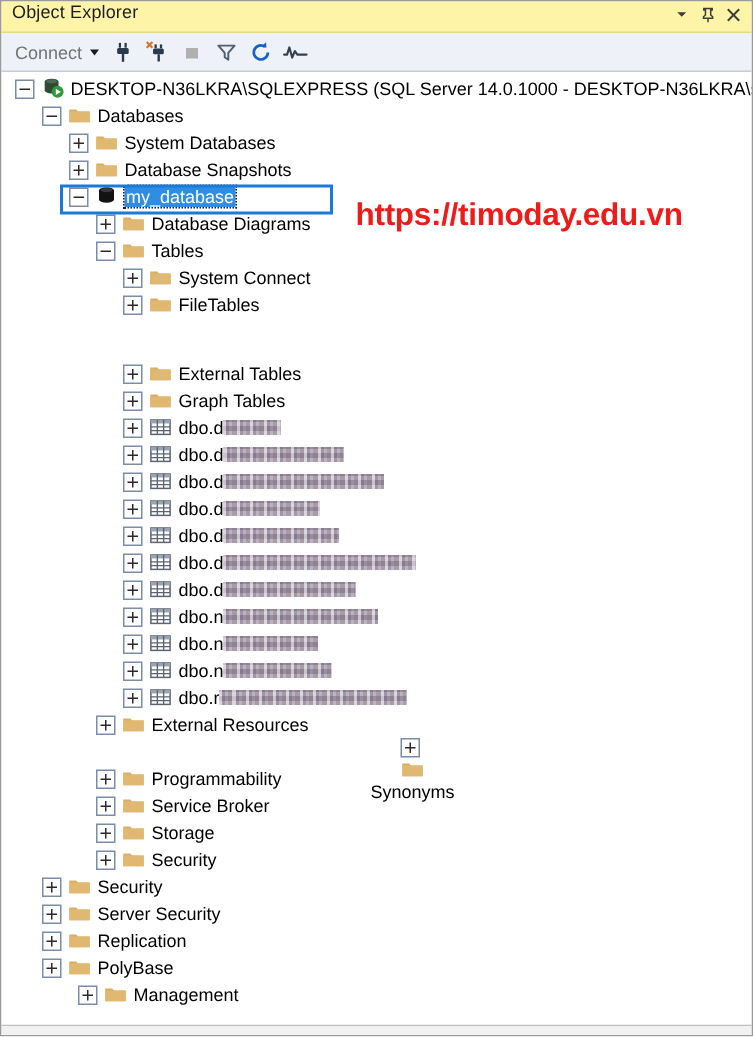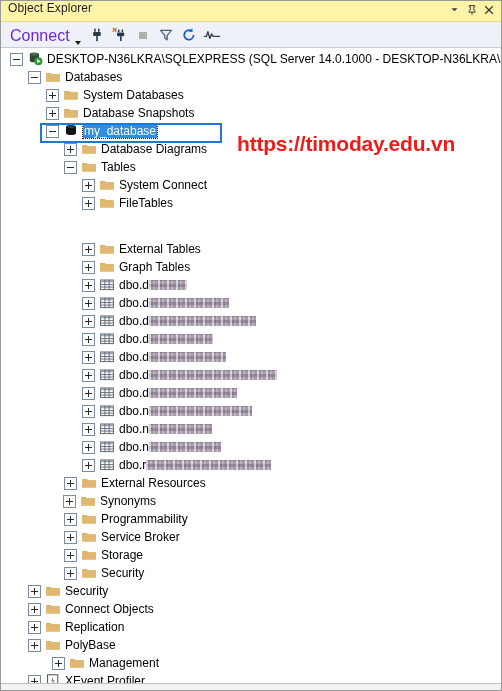--- a/index.html
+++ b/index.html
@@ -63,25 +63,25 @@
     flex: 0 0 26px;
     background: #eef1f7;
     border-bottom: 1px solid #c6cbd6;
     display: flex;
     align-items: center;
     padding-left: 7px;
     box-sizing: border-box;
   }
   #connect-btn {
     display: flex;
-    align-items: flex-end;
+    align-items: center;
     height: 20px;
     padding: 0 4px 0 2px;
-    font-size: 16px;
-    color: #6d28d9;
+    font-size: 12px;
+    color: #737373;
     white-space: nowrap;
   }
   #connect-btn .caret {
     margin-left: 5px;
     width: 0; height: 0;
     border-left: 3.5px solid transparent;
     border-right: 3.5px solid transparent;
     border-top: 4px solid #1b1b1b;
     display: block;
   }
@@ -572,21 +572,21 @@
         <div class="row" style="padding-left: 63px;">
           <span class="expander plus"></span>
           <span class="ico">
             <svg width="16" height="16" viewBox="0 0 16 16" aria-hidden="true">
               <path d="M1.2 4.0 h4.6 l1.2 1.3 h7.8 v7.2 h-13.6 z" fill="#d9ae63"></path>
               <path d="M1.2 5.3 h13.6 v7.2 h-13.6 z" fill="#e0b871"></path>
             </svg>
           </span>
           <span class="label">External Resources</span>
         </div>
-        <div class="row" style="padding-left: 62px;">
+        <div class="row" style="padding-left: 44px; flex-direction: column;">
           <span class="expander plus"></span>
           <span class="ico">
             <svg width="16" height="16" viewBox="0 0 16 16" aria-hidden="true">
               <path d="M1.2 4.0 h4.6 l1.2 1.3 h7.8 v7.2 h-13.6 z" fill="#d9ae63"></path>
               <path d="M1.2 5.3 h13.6 v7.2 h-13.6 z" fill="#e0b871"></path>
             </svg>
           </span>
           <span class="label">Synonyms</span>
         </div>
         <div class="row" style="padding-left: 63px; text-align: right;">
@@ -640,21 +640,21 @@
           <span class="label">Security</span>
         </div>
         <div class="row" style="padding-left: 27px;">
           <span class="expander plus"></span>
           <span class="ico">
             <svg width="16" height="16" viewBox="0 0 16 16" aria-hidden="true">
               <path d="M1.2 4.0 h4.6 l1.2 1.3 h7.8 v7.2 h-13.6 z" fill="#d9ae63"></path>
               <path d="M1.2 5.3 h13.6 v7.2 h-13.6 z" fill="#e0b871"></path>
             </svg>
           </span>
-          <span class="label">Connect Objects</span>
+          <span class="label">Server Security</span>
         </div>
         <div class="row" style="padding-left: 27px;">
           <span class="expander plus"></span>
           <span class="ico">
             <svg width="16" height="16" viewBox="0 0 16 16" aria-hidden="true">
               <path d="M1.2 4.0 h4.6 l1.2 1.3 h7.8 v7.2 h-13.6 z" fill="#d9ae63"></path>
               <path d="M1.2 5.3 h13.6 v7.2 h-13.6 z" fill="#e0b871"></path>
             </svg>
           </span>
           <span class="label">Replication</span>
@@ -671,30 +671,20 @@
         </div>
         <div class="row" style="padding-left: 27px; margin-left: 24px;">
           <span class="expander plus"></span>
           <span class="ico">
             <svg width="16" height="16" viewBox="0 0 16 16" aria-hidden="true">
               <path d="M1.2 4.0 h4.6 l1.2 1.3 h7.8 v7.2 h-13.6 z" fill="#d9ae63"></path>
               <path d="M1.2 5.3 h13.6 v7.2 h-13.6 z" fill="#e0b871"></path>
             </svg>
           </span>
           <span class="label">Management</span>
-        </div>
-        <div class="row" style="padding-left: 27px;">
-          <span class="expander plus"></span>
-          <span class="ico">
-            <svg width="16" height="16" viewBox="0 0 16 16" aria-hidden="true">
-              <rect x="2.6" y="1.8" width="10.2" height="12.2" fill="#ffffff" stroke="#4a4a4a" stroke-width="1"></rect>
-              <path d="M8.4 3.6 L6.2 8.0 L7.9 8.0 L6.9 12.2 L9.6 7.4 L7.8 7.4 Z" fill="#3f6fb5"></path>
-            </svg>
-          </span>
-          <span class="label">XEvent Profiler</span>
         </div>
       </div>
     <div id="sel-rect" style="display: block; left: 39px; top: 75px; width: 182px; height: 20px;"></div>
 
     <div class="wm-top">https://timoday.edu.vn</div>
 
   </div>
 
   <div id="statusbar"></div>
 </div>

